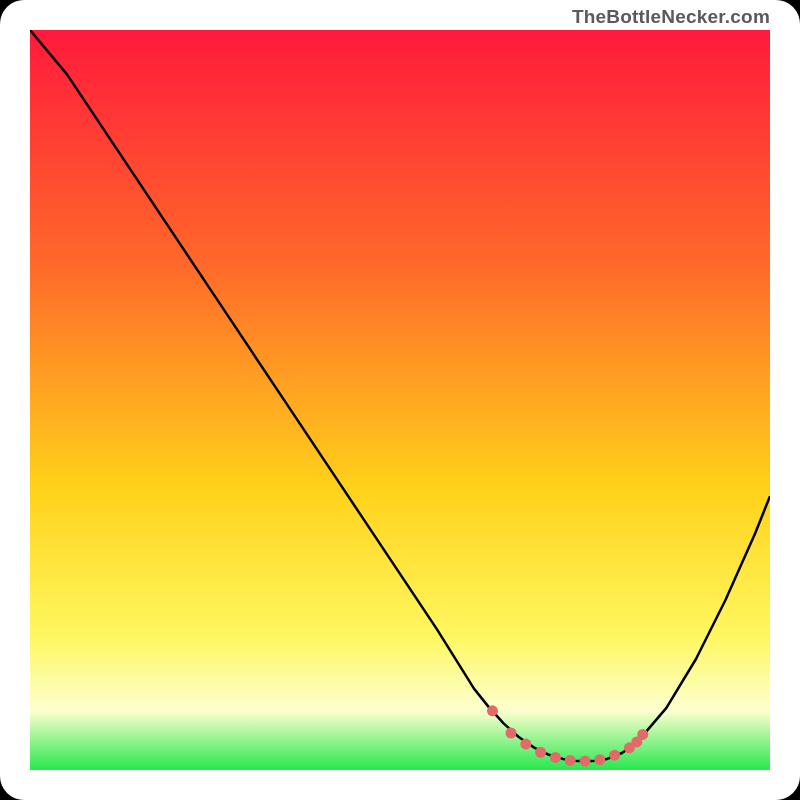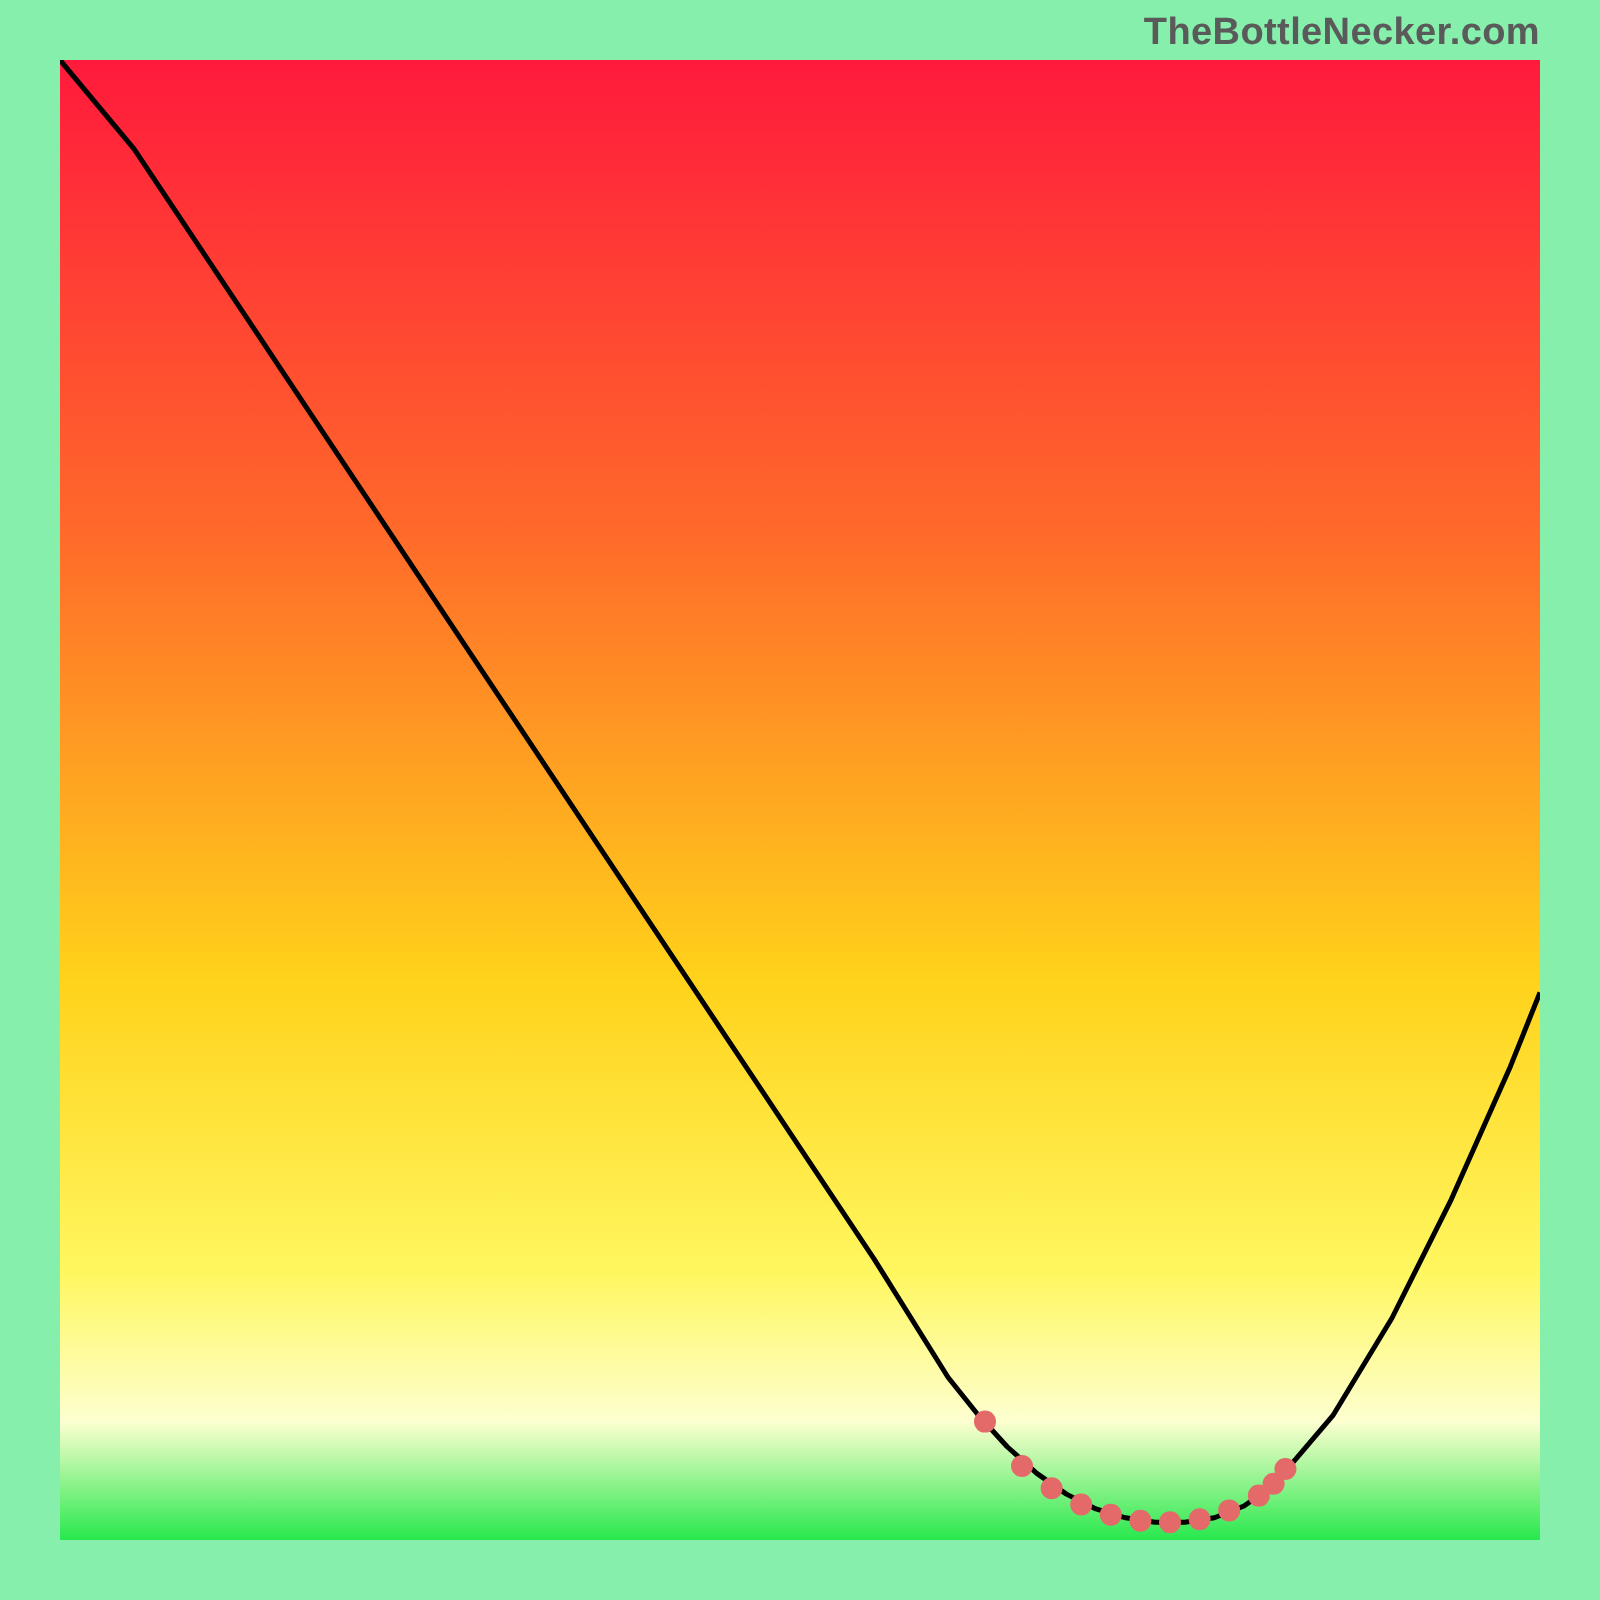--- a/index.html
+++ b/index.html
@@ -1,17 +1,17 @@
 <!DOCTYPE html>
 <html><head>
 <meta charset="utf-8">
 <style>
   * { margin: 0; padding: 0; box-sizing: border-box; }
   body { width: 800px; height: 800px; background: #000; overflow: hidden; position: relative; }
-  .frame { position: absolute; left: 0; top: 0; width: 800px; height: 800px; background: #86efac; }
+  .frame { position: absolute; left: 0; top: 0; width: 800px; height: 800px; background: #ffffff; border-radius: 24px; }
   .plot { position: absolute; left: 30px; top: 30px; width: 740px; height: 740px; overflow: hidden; }
   .gradient-bg { position: absolute; left: 0; top: 0; width: 100%; height: 100%; }
   .curve { position: absolute; left: 0; top: 0; width: 100%; height: 100%; }
   .attribution { position: absolute; top: 6px; right: 30px; font-family: Arial, Helvetica, sans-serif; font-size: 19px; font-weight: bold; color: #5a5a5a; letter-spacing: 0.2px; }
 </style>
 </head>
 <body>
 
 <div class="frame">
   <div class="attribution">TheBottleNecker.com</div>

